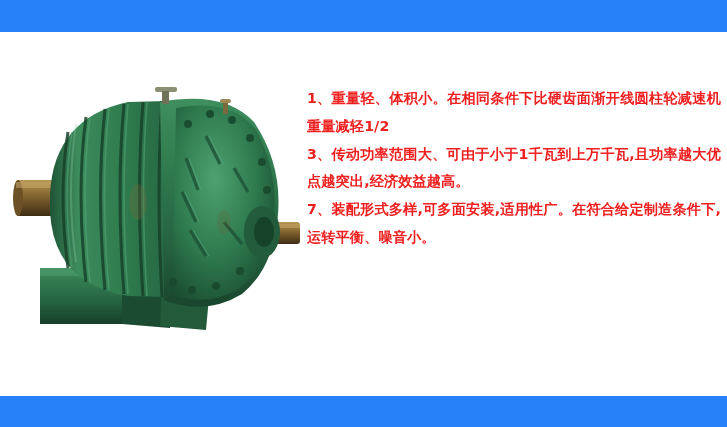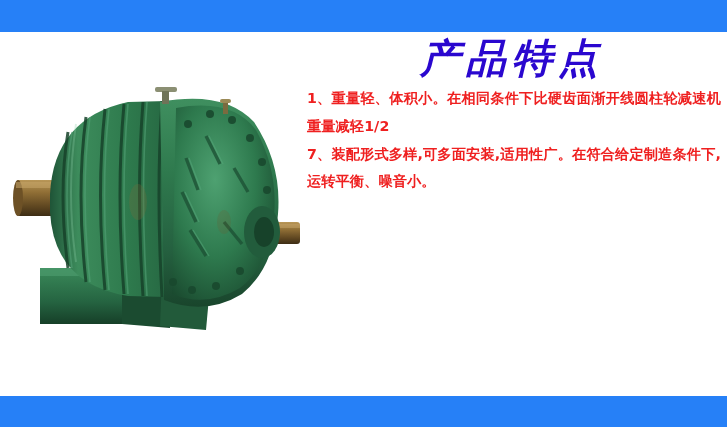--- a/index.html
+++ b/index.html
@@ -214,23 +214,23 @@
       </g>
 
       <path d="M66 52 Q56 120 66 190" stroke="#8ed0aa" stroke-width="2" fill="none" opacity="0.3"></path>
 
       <ellipse cx="128" cy="130" rx="9" ry="18" fill="#7a6a3a" opacity="0.28"></ellipse>
       <ellipse cx="214" cy="150" rx="7" ry="12" fill="#6d5b2e" opacity="0.22"></ellipse>
     </svg>
   </div>
 
   <div class="content">
-    <div class="title">产品特点</div>
 
     <ul class="features">
       <li class="feature">1、重量轻、体积小。在相同条件下比硬齿面渐开线圆柱轮减速机重量减轻1/2</li>
+      <li class="feature">3、传动功率范围大、可由于小于1千瓦到上万千瓦,且功率越大优点越突出,经济效益越高。</li>
       <li class="feature">7、装配形式多样,可多面安装,适用性广。在符合给定制造条件下,运转平衡、噪音小。</li>
     </ul>
   </div>
 
   <div class="bar bar-bottom"></div>
 
 </div>
 
 </body></html>

